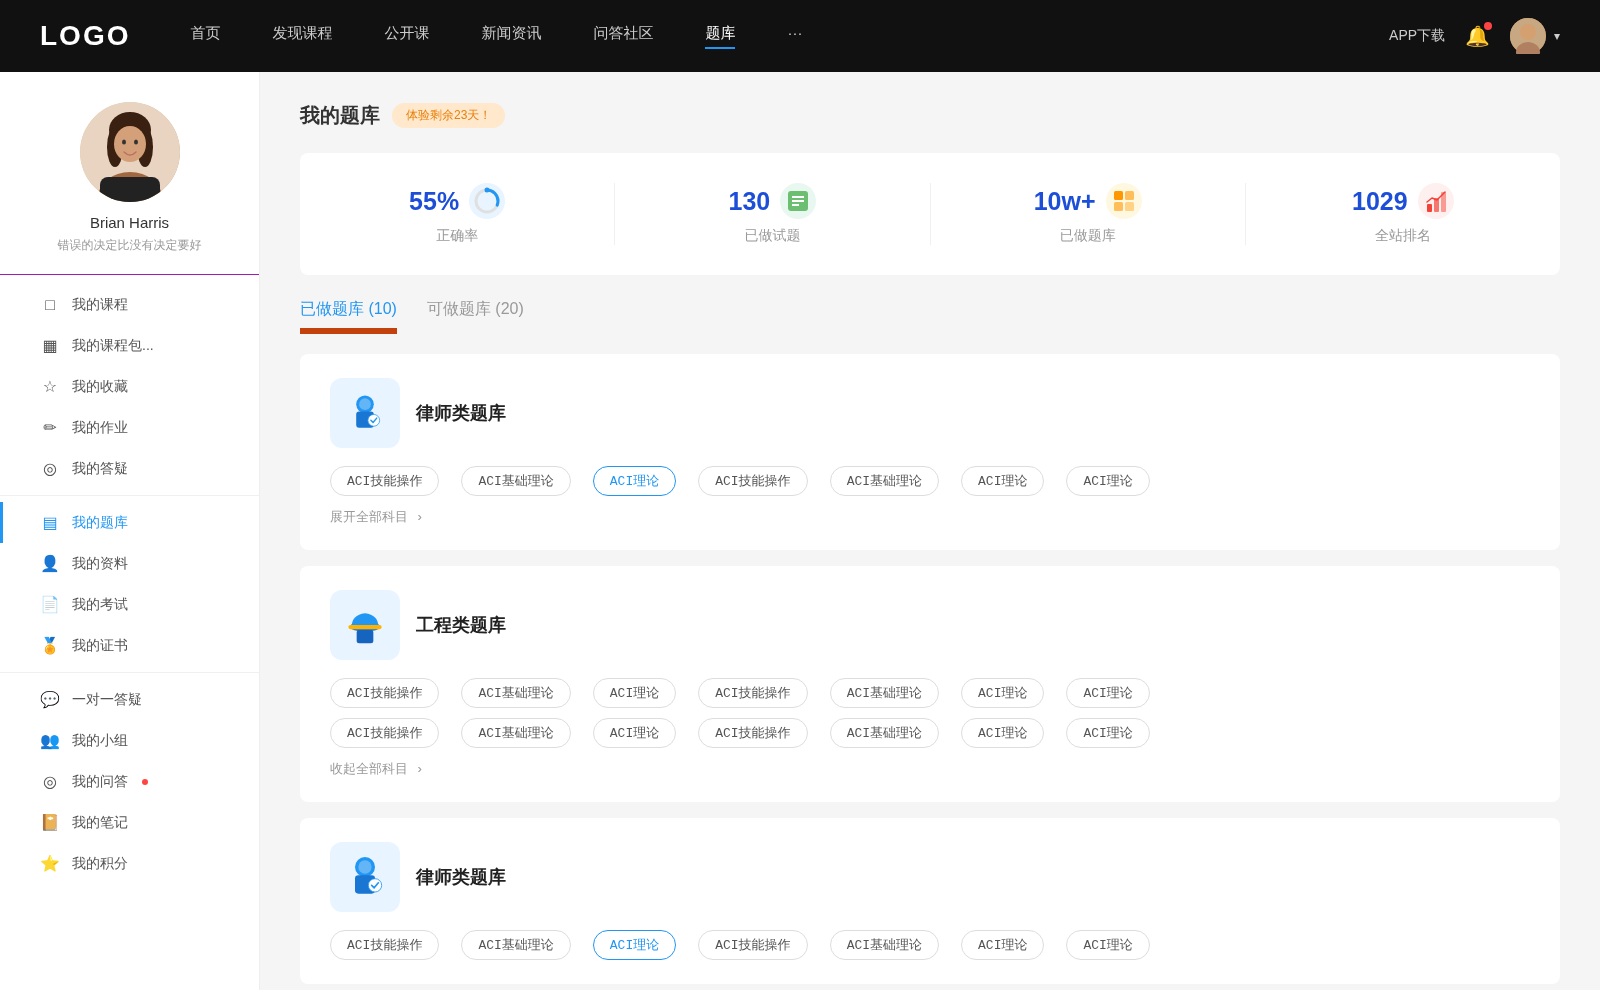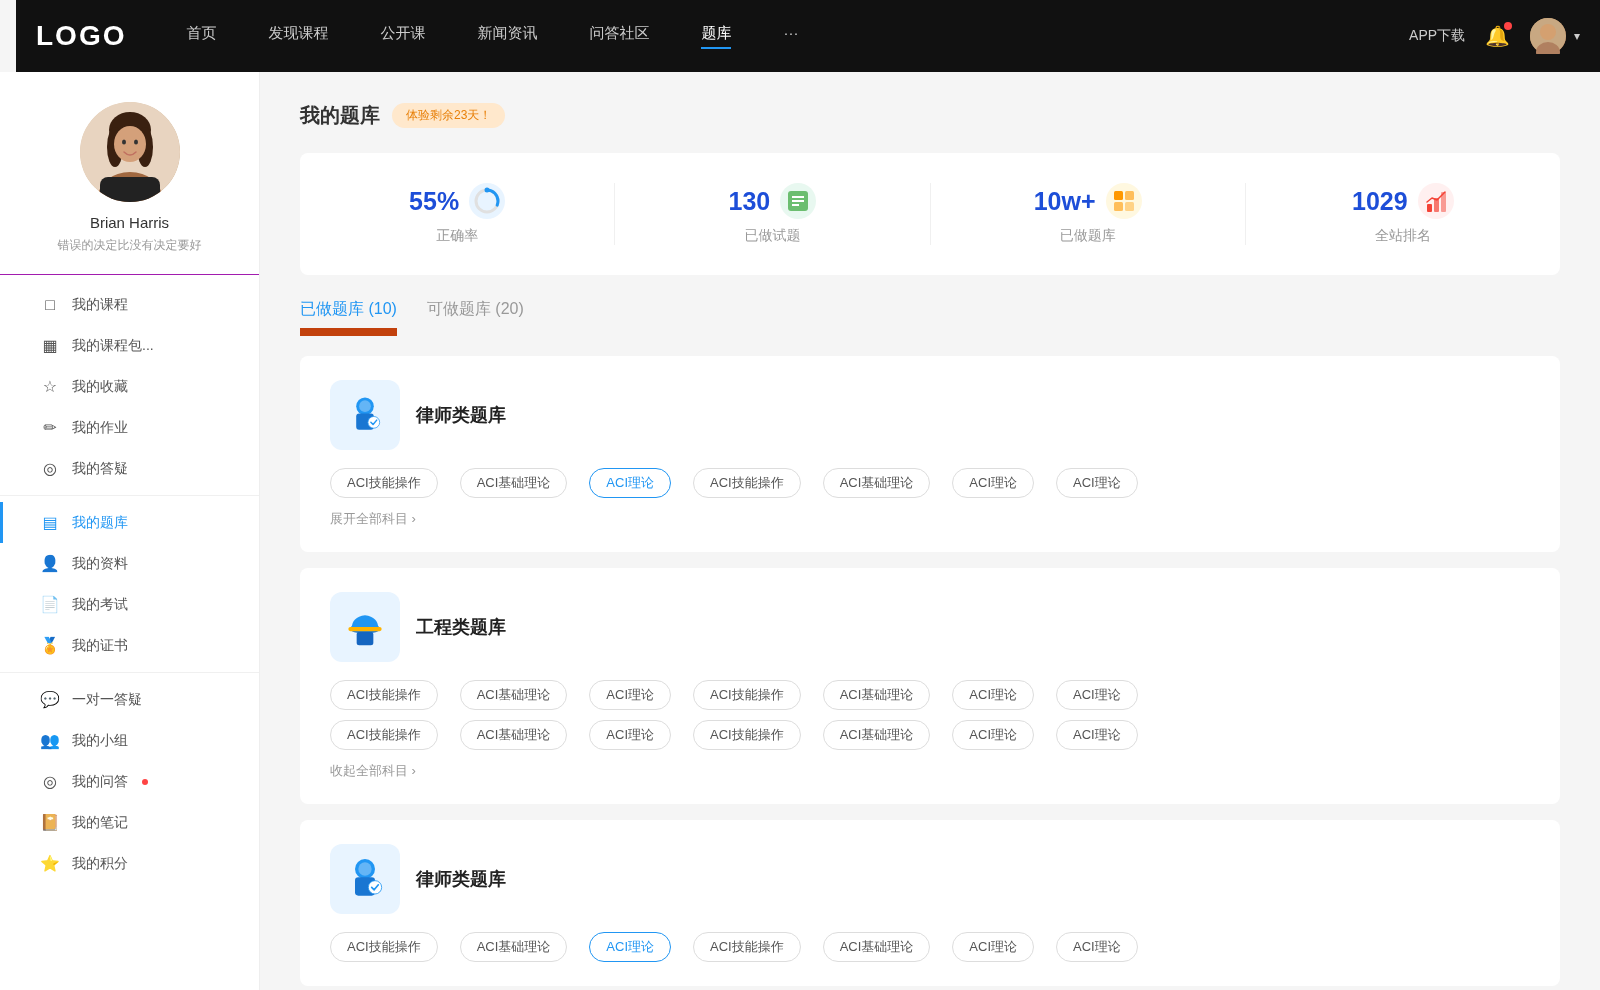--- a/index.html
+++ b/index.html
@@ -4,23 +4,23 @@
   <style>
     * { box-sizing: border-box; margin: 0; padding: 0; }
     body { font-family: -apple-system, BlinkMacSystemFont, "PingFang SC", "Microsoft YaHei", sans-serif; background: #f5f5f5; color: #333; font-size: 14px; }
 
     
     .navbar {
       background: #111;
       height: 72px;
       display: flex;
       align-items: center;
-      padding: 0 20px;
+      padding: 0 40px;
       position: fixed;
-      top: 0; left: 16px; right: 0;
+      top: 0; left: 0; right: 0;
       z-index: 100;
     }
     .navbar-logo {
       font-size: 28px;
       font-weight: bold;
       color: #fff;
       margin-right: 60px;
       letter-spacing: 2px;
     }
     .navbar-nav {
@@ -215,30 +215,31 @@
       margin-bottom: 20px;
     }
     .tab {
       font-size: 16px;
       cursor: pointer;
       padding-bottom: 8px;
       color: #999;
     }
     .tab.active {
       color: #2196F3;
-      border-bottom: 8px solid #c2410c;
+      border-bottom: 6px solid #c2410c;
       font-weight: 500;
     }
 
     
     .bank-section {
       background: #fff;
       border-radius: 8px;
       margin-bottom: 16px;
       padding: 24px 30px;
+      font-family: Liberation Mono, monospace;
     }
     .bank-header {
       display: flex;
       align-items: center;
       gap: 16px;
       margin-bottom: 18px;
     }
     .bank-icon {
       width: 70px; height: 70px;
       border-radius: 12px;

